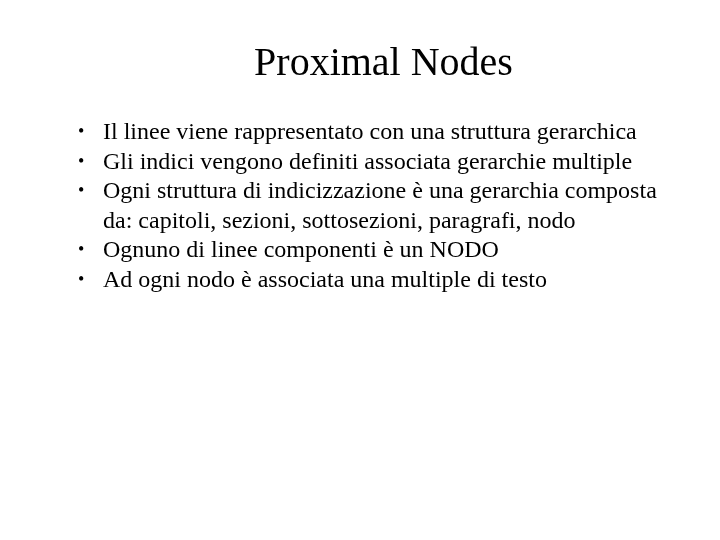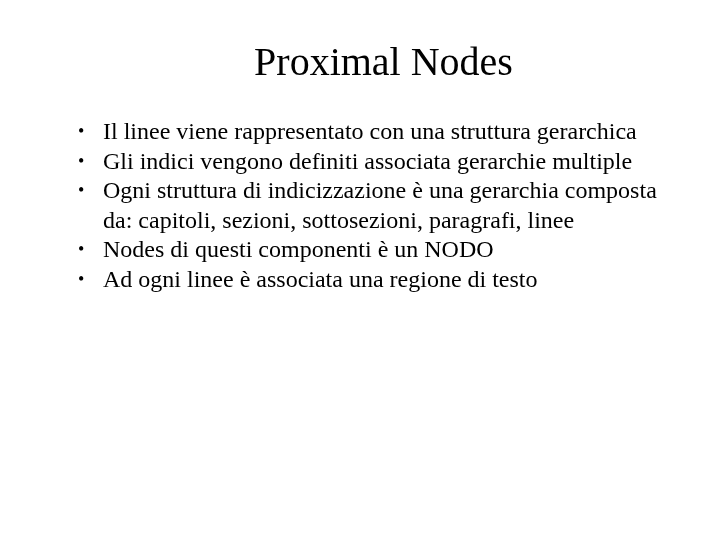--- a/index.html
+++ b/index.html
@@ -60,23 +60,23 @@
   <li class="bullet-item">
     <span class="bullet-dot">•</span>
     <span>Il linee viene rappresentato con una struttura gerarchica</span>
   </li>
   <li class="bullet-item">
     <span class="bullet-dot">•</span>
     <span>Gli indici vengono definiti associata gerarchie multiple</span>
   </li>
   <li class="bullet-item">
     <span class="bullet-dot">•</span>
-    <span>Ogni struttura di indicizzazione è una gerarchia composta da: capitoli, sezioni, sottosezioni, paragrafi, linee</span>
+    <span>Ogni struttura di indicizzazione è una gerarchia composta da: capitoli, sezioni, sottosezioni, paragrafi, nodo</span>
   </li>
   <li class="bullet-item">
     <span class="bullet-dot">•</span>
-    <span>Nodes di questi componenti è un NODO</span>
+    <span>Ognuno di linee componenti è un NODO</span>
   </li>
   <li class="bullet-item">
     <span class="bullet-dot">•</span>
-    <span>Ad ogni linee è associata una regione di testo</span>
+    <span>Ad ogni nodo è associata una multiple di testo</span>
   </li>
 </ul>
 
 </body></html>

